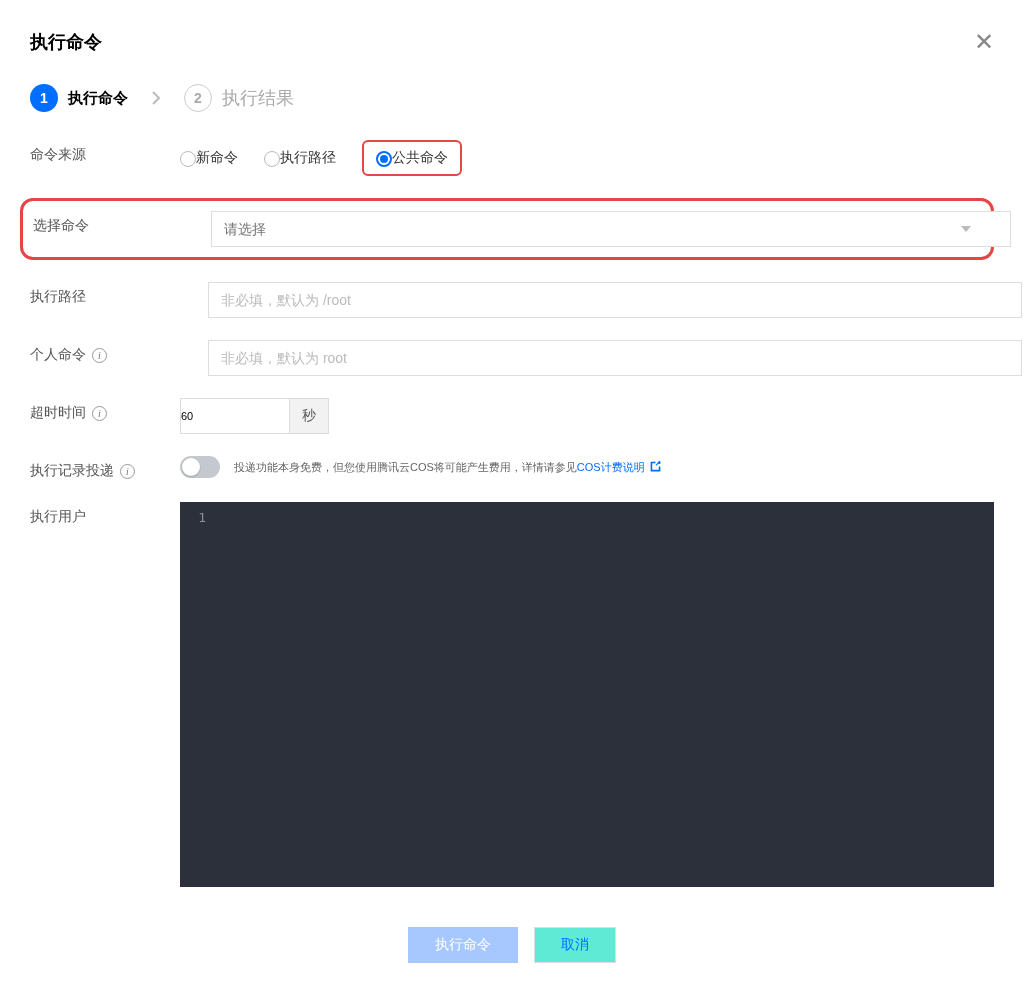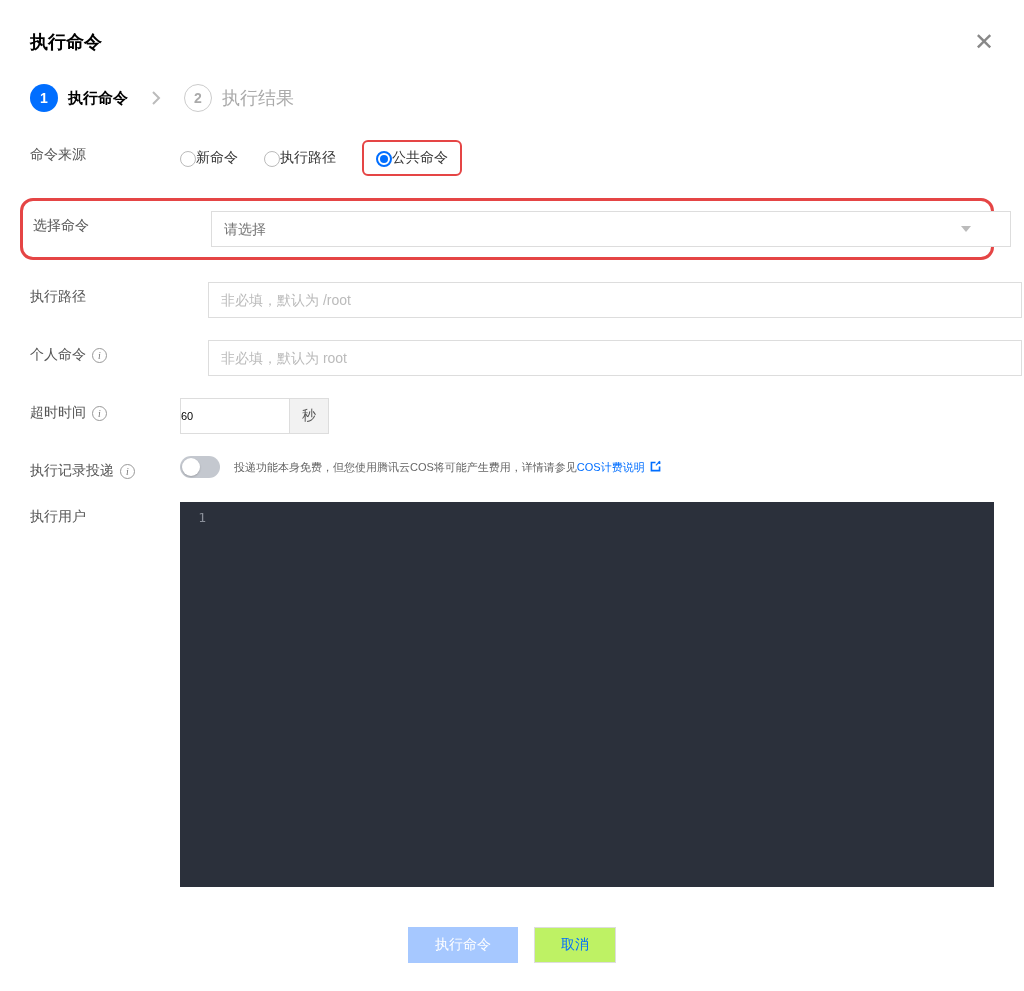--- a/index.html
+++ b/index.html
@@ -111,21 +111,21 @@
     .gutter { width:36px; padding:8px 10px; text-align:right; color:#8a8f99; font-size:13px; }
     .code-area { flex:1; padding:8px 10px; color:#c8ccd4; font-size:13px; white-space:pre; }
 
     
     .footer { display:flex; justify-content:center; gap:16px; margin-top:40px; }
     .btn {
       height:36px; padding:0 26px; font-size:14px; cursor:pointer; border:1px solid transparent;
       display:flex; align-items:center;
     }
     .btn-primary { background:#a6c8ff; color:#fff; }
-    .btn-secondary { background:#bef264; border-color:#ddd; color:#006eff; }
+    .btn-secondary { background:#5eead4; border-color:#ddd; color:#006eff; }
   </style>
 </head>
 <body>
 
 <div class="header">
   <h2>执行命令</h2>
   <span class="close-icon">✕</span>
 </div>
 
 <div class="stepper">

